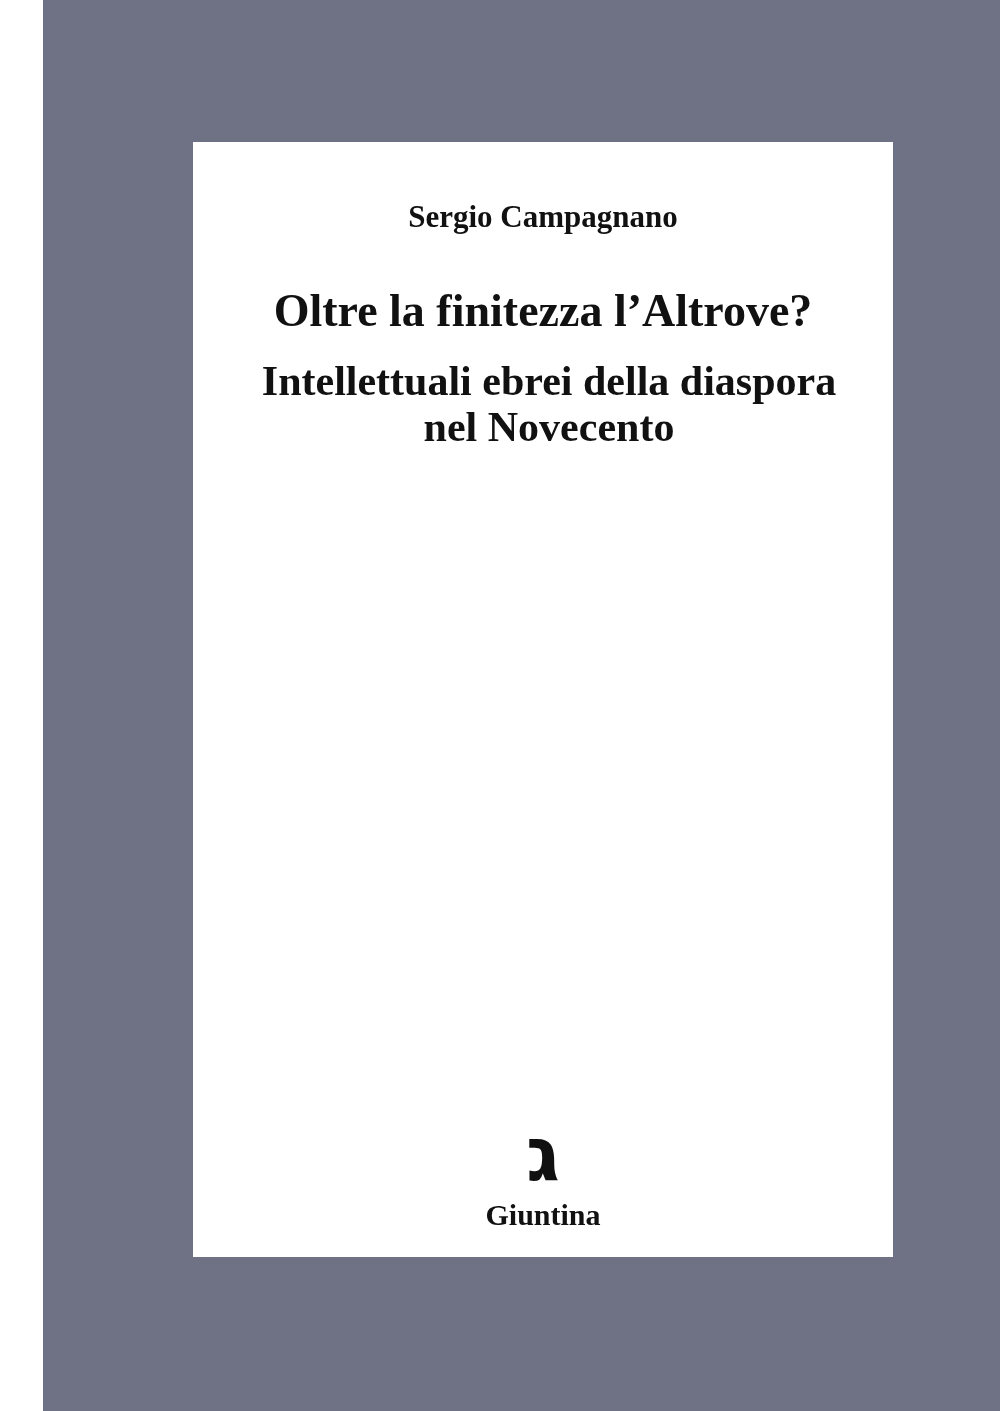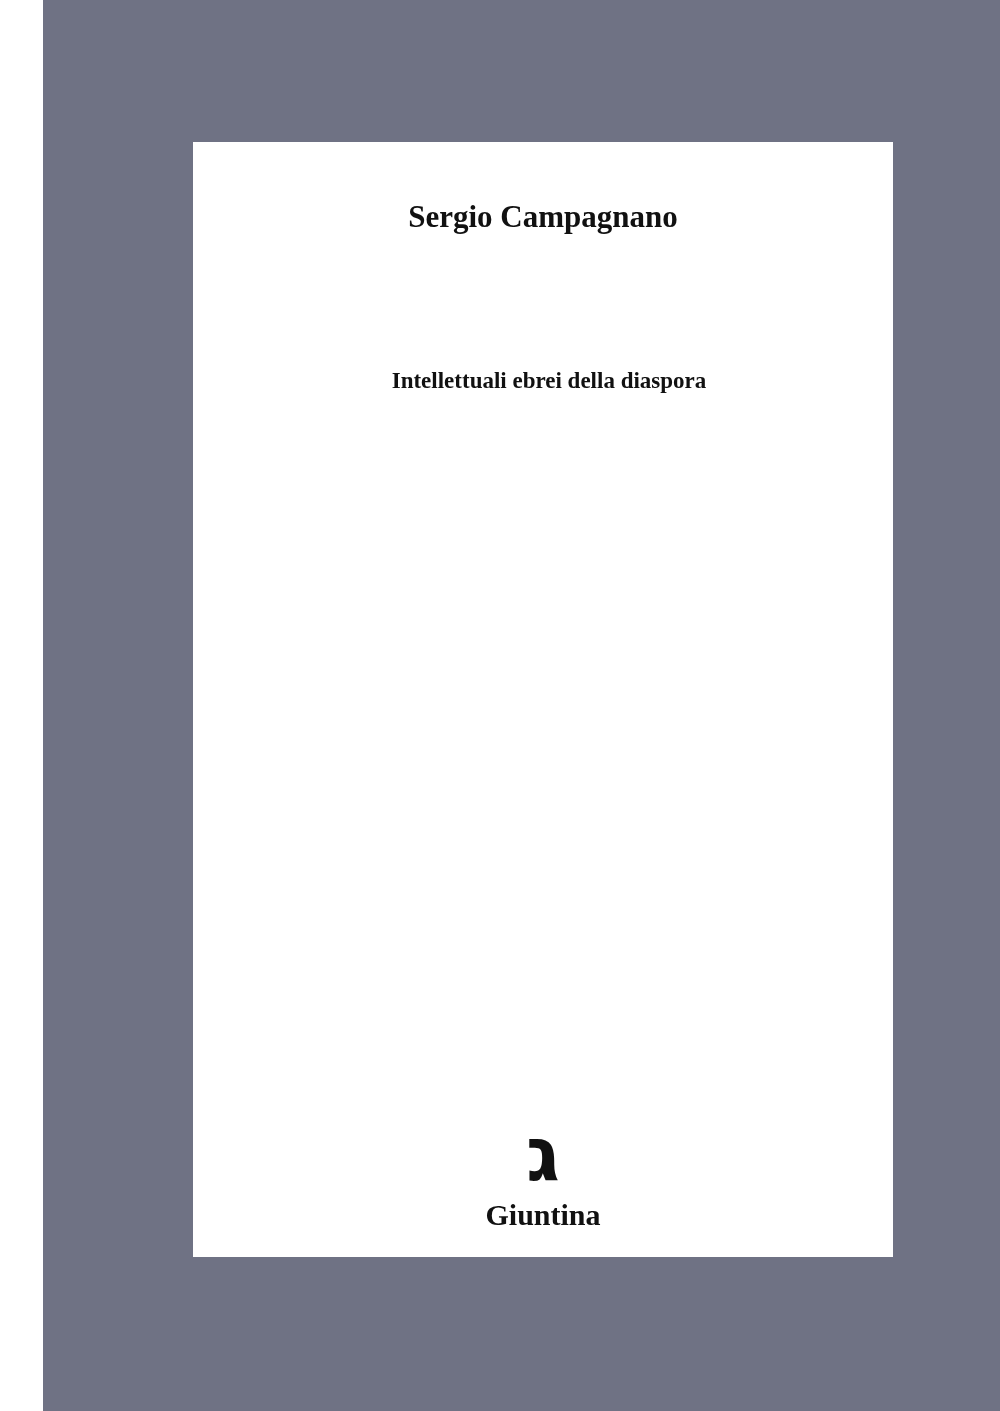--- a/index.html
+++ b/index.html
@@ -39,21 +39,21 @@
     margin: 0;
     font-size: 46px;
     font-weight: bold;
     line-height: 1.15;
   }
   .subtitle {
     position: absolute;
     top: 216px;
     left: 0;
     right: 0;
-    font-size: 23px;
+    font-size: 42px;
     line-height: 46px;
     padding-left: 12px;
   }
   .publisher {
     position: absolute;
     top: 978px;
     left: 0;
     right: 0;
   }
   .logo-glyph {
@@ -71,23 +71,25 @@
   }
 </style>
 </head>
 <body>
 
 <div class="backdrop" style="background: rgb(111, 114, 132); margin-left: 43px;">
   <div class="book-cover" style="background: rgb(255, 255, 255); color: rgb(17, 17, 17);">
 
     <div class="author">Sergio Campagnano</div>
 
+    <h1 class="title">Oltre la finitezza l’Altrove?</h1>
 
     <div class="subtitle">
       <span>Intellettuali ebrei della diaspora</span><br>
+      <span>nel Novecento</span>
     </div>
 
     <div class="publisher">
       <span class="logo-glyph">ג</span>
       <span class="publisher-name">Giuntina</span>
     </div>
 
   </div>
 </div>
 

